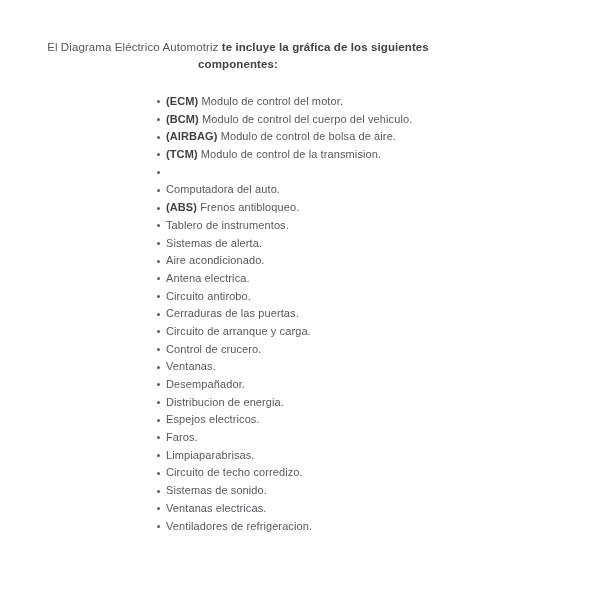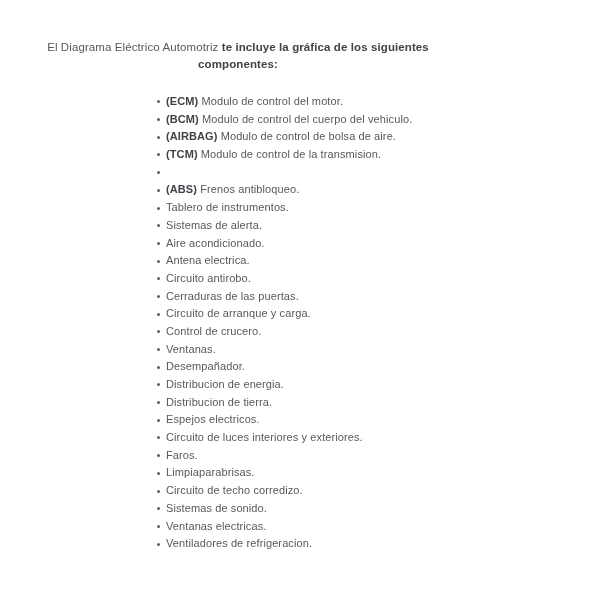--- a/index.html
+++ b/index.html
@@ -64,35 +64,34 @@
     <span class="t-reg">El Diagrama Eléctrico Automotriz</span>
     <span class="t-bold"><span>te incluye la gráfica de los siguientes</span><br><span>componentes:</span></span>
   </div>
 
   <ul class="components" id="components-list">
       <li><span class="bullet"></span><span class="li-bold">(ECM)</span> <span class="li-text">Modulo de control del motor.</span></li>
       <li><span class="bullet"></span><span class="li-bold">(BCM)</span> <span class="li-text">Modulo de control del cuerpo del vehiculo.</span></li>
       <li><span class="bullet"></span><span class="li-bold">(AIRBAG)</span> <span class="li-text">Modulo de control de bolsa de aire.</span></li>
       <li><span class="bullet"></span><span class="li-bold">(TCM)</span> <span class="li-text">Modulo de control de la transmision.</span></li>
       <li><span class="bullet"></span><span class="li-bold"></span> </li>
+      <li><span class="bullet"></span><span class="li-bold"></span> <span class="li-text">Computadora del auto.</span></li>
       <li><span class="bullet"></span><span class="li-bold">(ABS)</span> <span class="li-text">Frenos antibloqueo.</span></li>
       <li><span class="bullet"></span><span class="li-bold"></span> <span class="li-text">Tablero de instrumentos.</span></li>
       <li><span class="bullet"></span><span class="li-bold"></span> <span class="li-text">Sistemas de alerta.</span></li>
       <li><span class="bullet"></span><span class="li-bold"></span> <span class="li-text">Aire acondicionado.</span></li>
       <li><span class="bullet"></span><span class="li-bold"></span> <span class="li-text">Antena electrica.</span></li>
       <li><span class="bullet"></span><span class="li-bold"></span> <span class="li-text">Circuito antirobo.</span></li>
       <li><span class="bullet"></span><span class="li-bold"></span> <span class="li-text">Cerraduras de las puertas.</span></li>
       <li><span class="bullet"></span><span class="li-bold"></span> <span class="li-text">Circuito de arranque y carga.</span></li>
       <li><span class="bullet"></span><span class="li-bold"></span> <span class="li-text">Control de crucero.</span></li>
       <li><span class="bullet"></span><span class="li-bold"></span> <span class="li-text">Ventanas.</span></li>
       <li><span class="bullet"></span><span class="li-bold"></span> <span class="li-text">Desempañador.</span></li>
       <li><span class="bullet"></span><span class="li-bold"></span> <span class="li-text">Distribucion de energia.</span></li>
-      <li><span class="bullet"></span><span class="li-bold"></span> <span class="li-text">Distribucion de tierra.</span></li>
       <li><span class="bullet"></span><span class="li-bold"></span> <span class="li-text">Espejos electricos.</span></li>
-      <li><span class="bullet"></span><span class="li-bold"></span> <span class="li-text">Circuito de luces interiores y exteriores.</span></li>
       <li><span class="bullet"></span><span class="li-bold"></span> <span class="li-text">Faros.</span></li>
       <li><span class="bullet"></span><span class="li-bold"></span> <span class="li-text">Limpiaparabrisas.</span></li>
       <li><span class="bullet"></span><span class="li-bold"></span> <span class="li-text">Circuito de techo corredizo.</span></li>
       <li><span class="bullet"></span><span class="li-bold"></span> <span class="li-text">Sistemas de sonido.</span></li>
       <li><span class="bullet"></span><span class="li-bold"></span> <span class="li-text">Ventanas electricas.</span></li>
       <li><span class="bullet"></span><span class="li-bold"></span> <span class="li-text">Ventiladores de refrigeracion.</span></li>
     </ul>
 
 </div>
 

